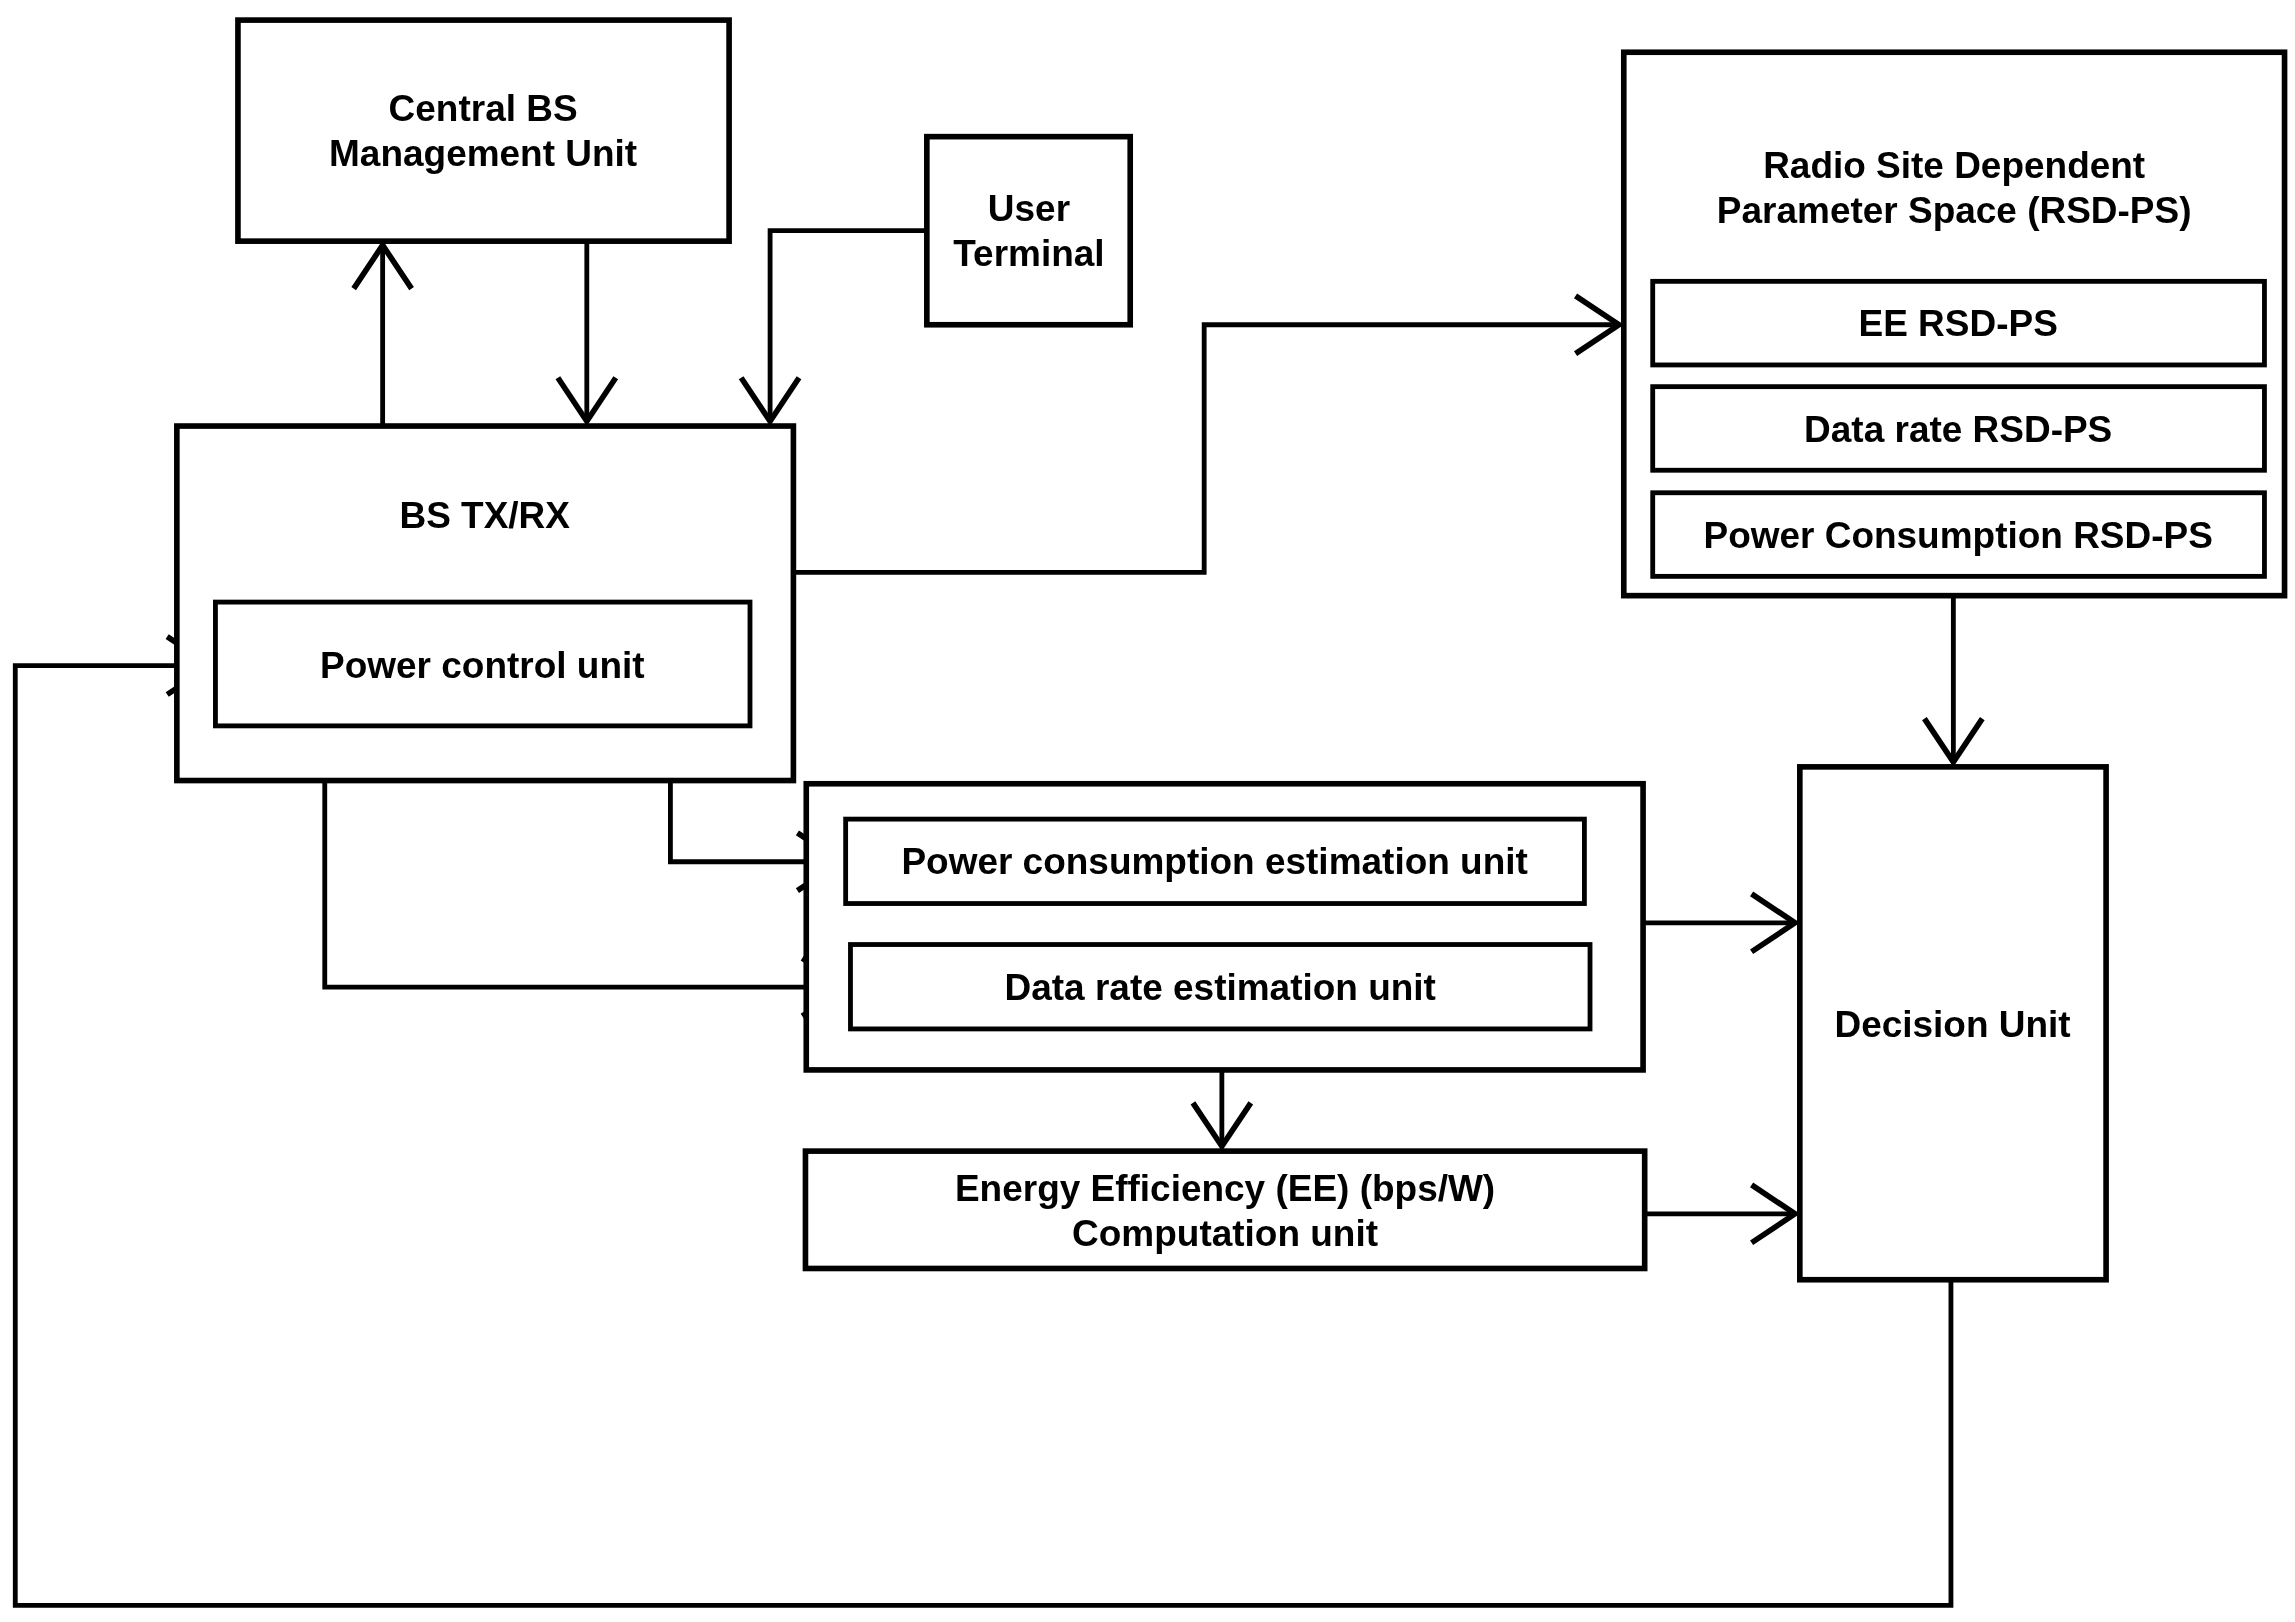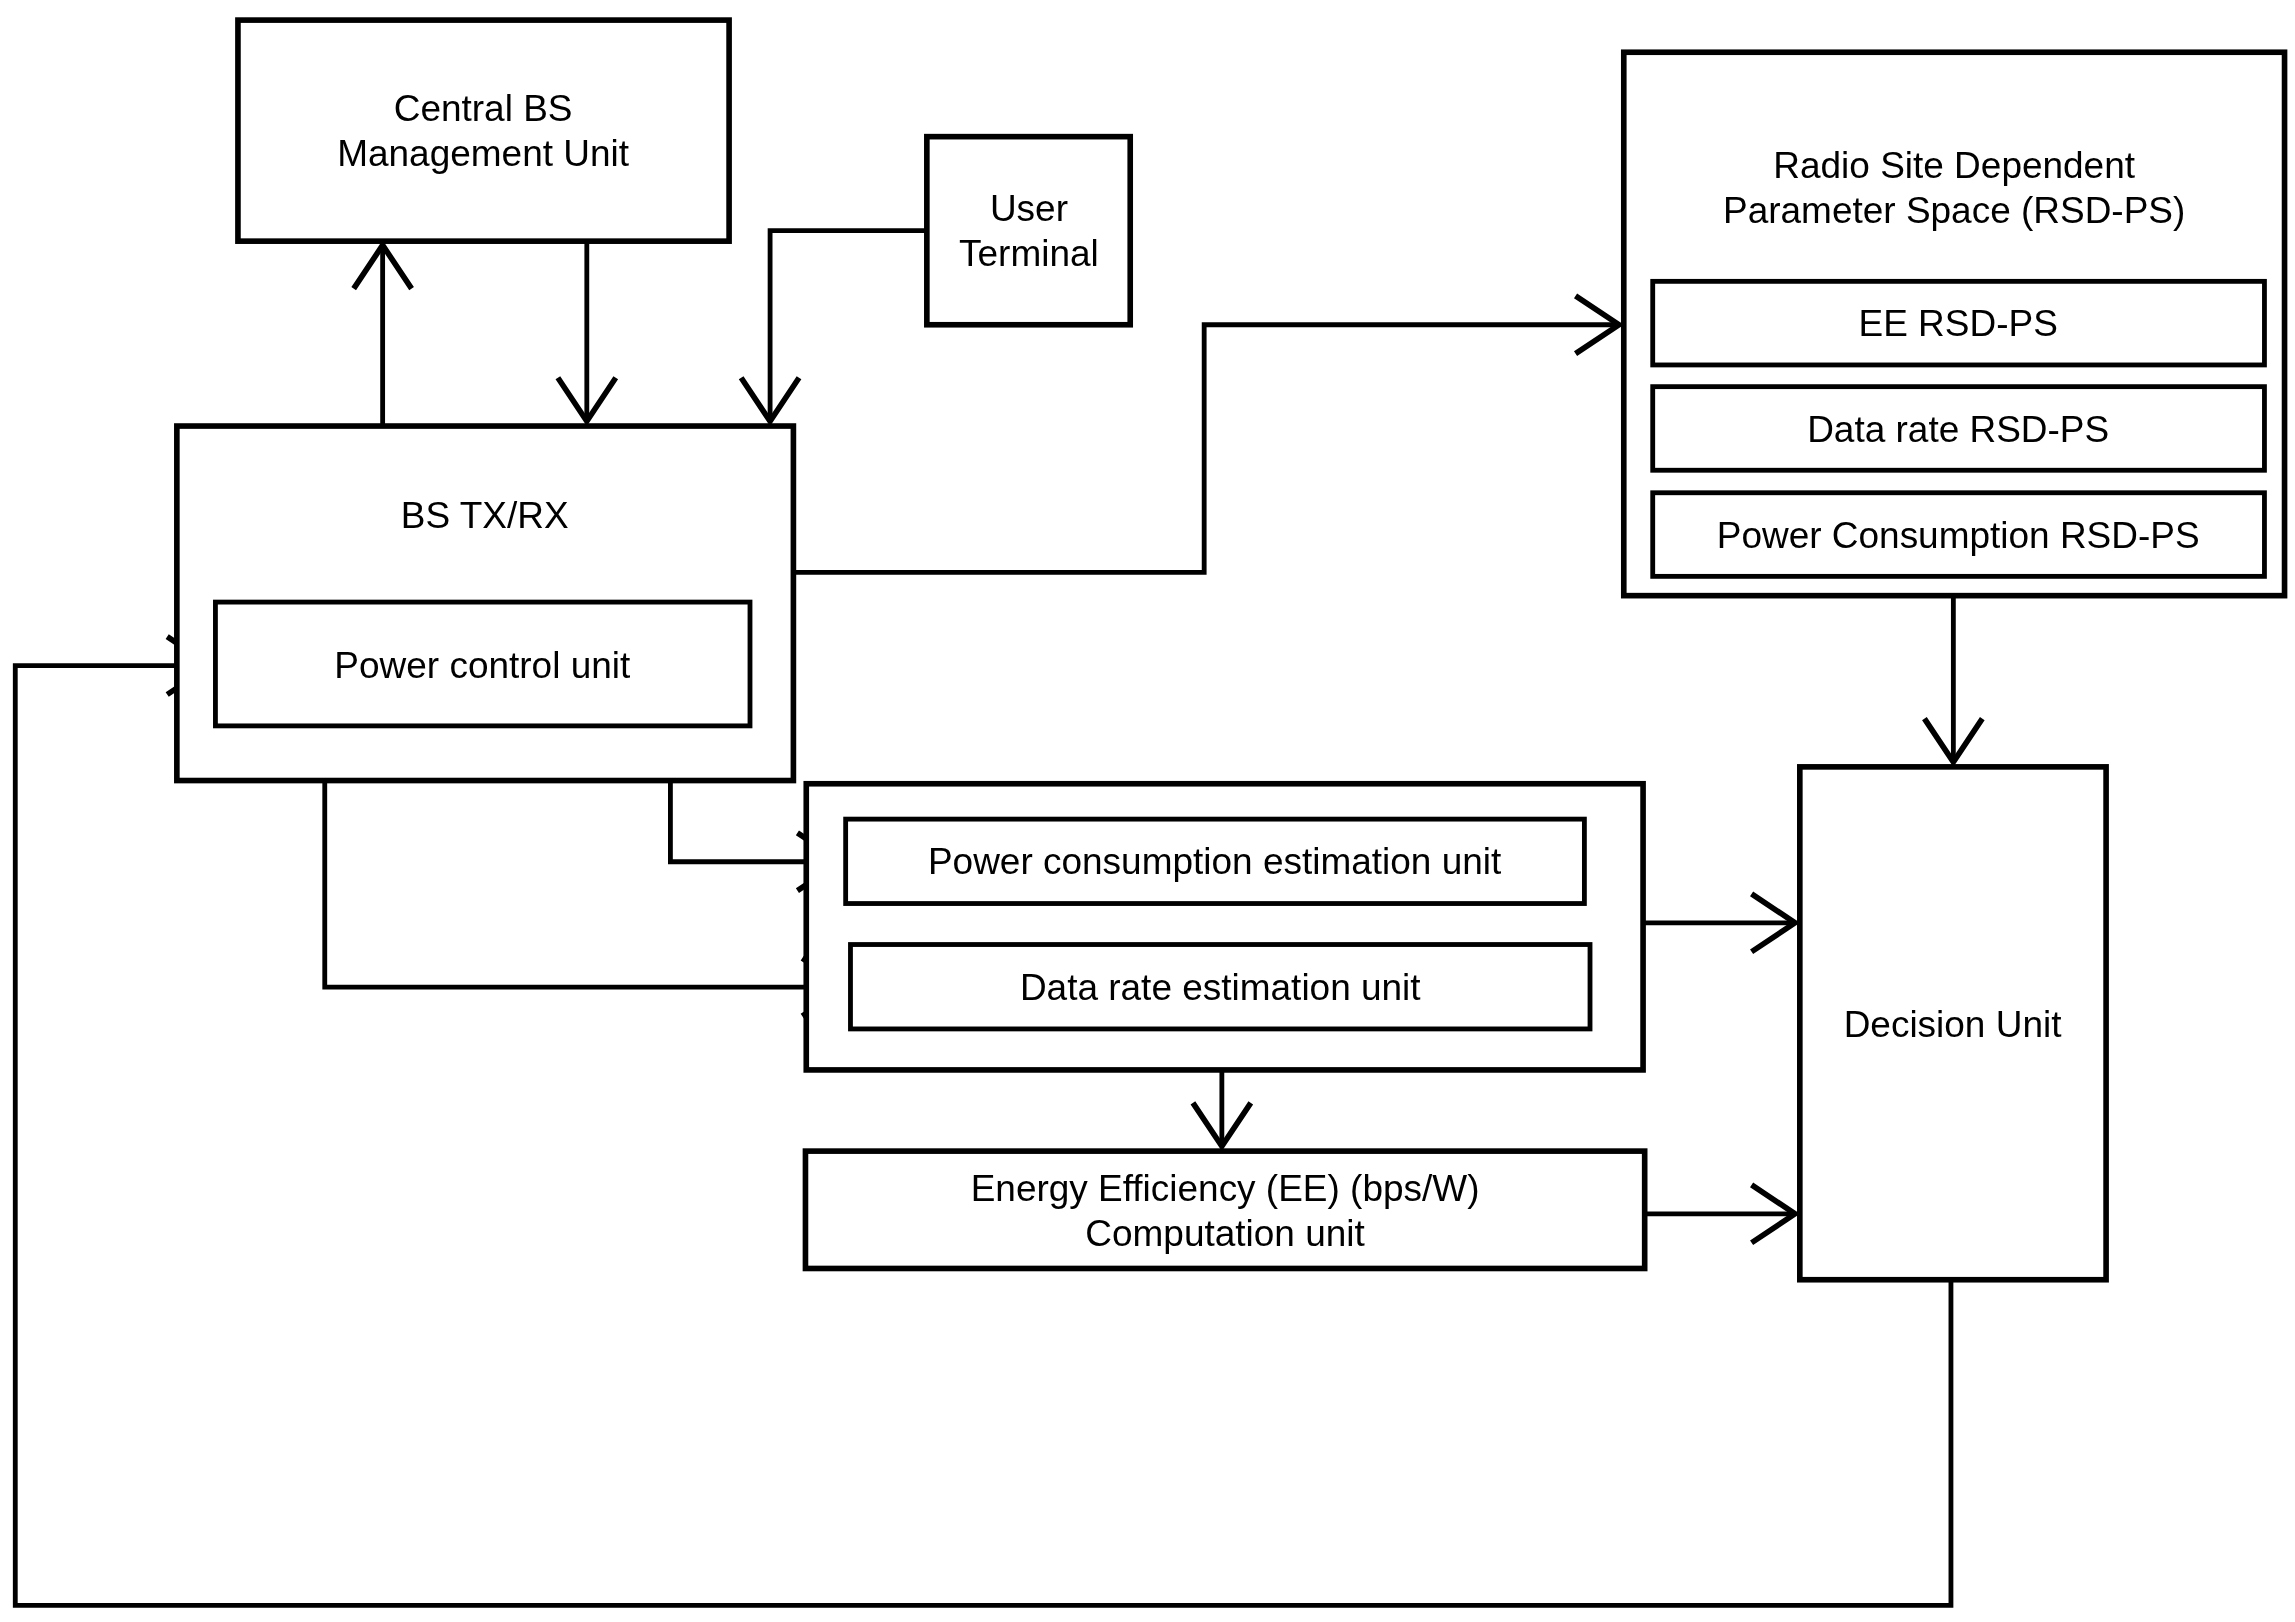--- a/index.html
+++ b/index.html
@@ -1,19 +1,20 @@
 <!DOCTYPE html>
 <html style="--line: #000000; --bg: #ffffff; --text: #000000;font-size:13px"><head>
 <meta charset="utf-8">
 <style>
   :root { --line:#000000; --bg:#ffffff; --text:#000000; }
   html,body { margin:0; padding:0; background:var(--bg); }
   .stage {
     width:100%; max-width:2295px; margin:0 auto;
     font-family:"Liberation Sans", sans-serif;
+    font-weight:bold;
   }
   svg { display:block; width:100%; height:auto; background:var(--bg); }
   .box      { fill:var(--bg); stroke:var(--line); stroke-width:7; }
   .box-in   { fill:var(--bg); stroke:var(--line); stroke-width:6; }
   .edge     { fill:none; stroke:var(--line); stroke-width:6; }
   .lbl {
     fill:var(--text); stroke:none;
     font-family:"Liberation Sans", sans-serif;
     font-size:46px;
     text-anchor:middle; dominant-baseline:central;

